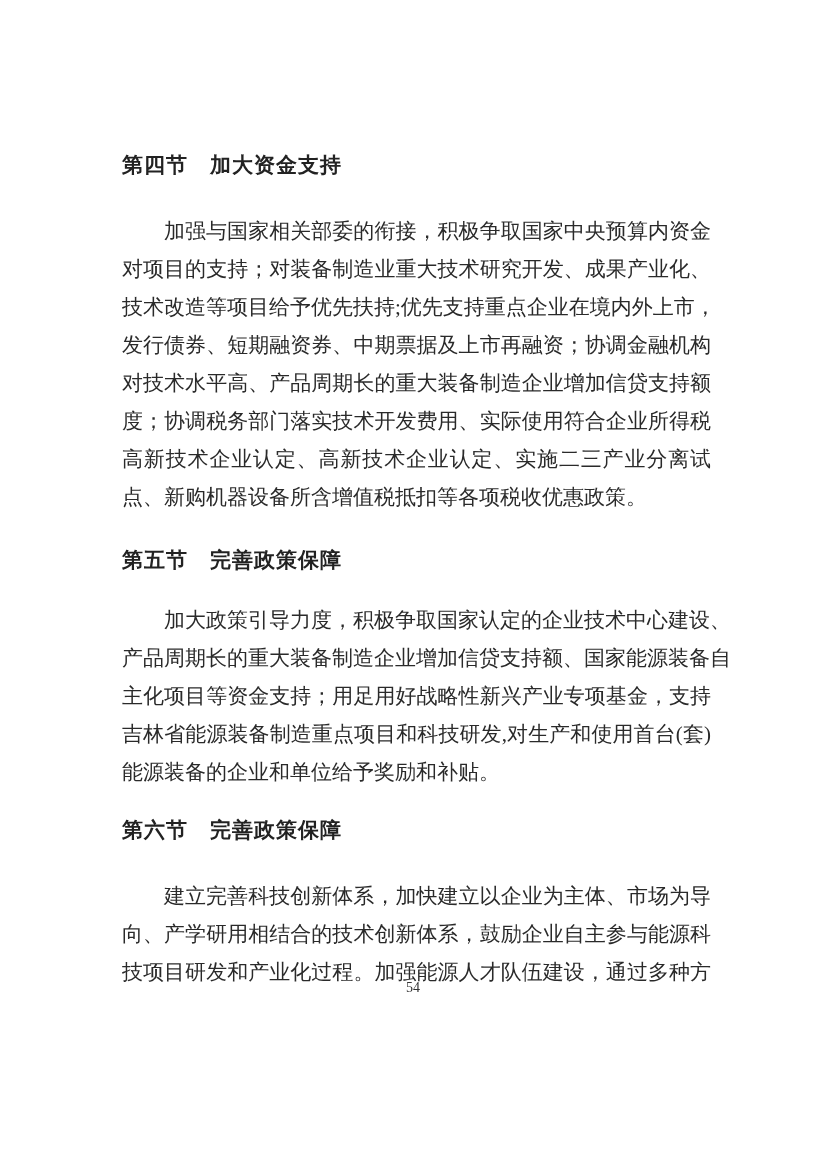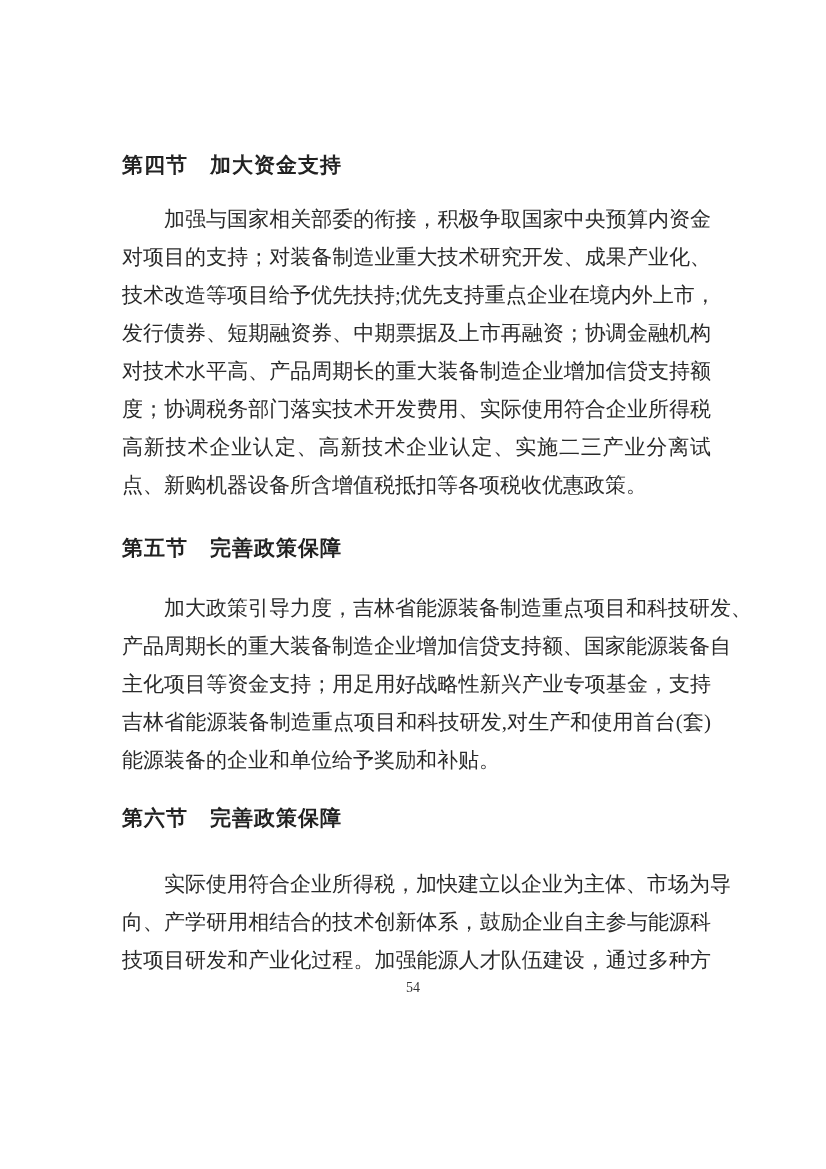--- a/index.html
+++ b/index.html
@@ -21,21 +21,21 @@
     width: 589px;
   }
   .section-heading {
     font-size: 21px;
     line-height: 30px;
     font-weight: bold;
     letter-spacing: 1px;
     color: #222222;
   }
   .paragraph {
-    margin-top: 20px;
+    margin-top: 32px;
   }
   .paragraph.p2 { margin-top: 26px; }
   .paragraph.p3 { margin-top: 32px; }
   .heading-gap-2 { margin-top: 29px; }
   .heading-gap-3 { margin-top: 24px; }
   .body-line {
     font-size: 21px;
     line-height: 38px;
     text-align: justify;
     text-align-last: justify;
@@ -72,30 +72,30 @@
       <div class="body-line">技术改造等项目给予优先扶持;优先支持重点企业在境内外上市，</div>
       <div class="body-line">发行债券、短期融资券、中期票据及上市再融资；协调金融机构</div>
       <div class="body-line">对技术水平高、产品周期长的重大装备制造企业增加信贷支持额</div>
       <div class="body-line">度；协调税务部门落实技术开发费用、实际使用符合企业所得税</div>
       <div class="body-line">高新技术企业认定、高新技术企业认定、实施二三产业分离试</div>
       <div class="body-line last">点、新购机器设备所含增值税抵扣等各项税收优惠政策。</div>
     </div>
 
     <div class="section-heading heading-gap-2">第五节　完善政策保障</div>
     <div class="paragraph p2">
-      <div class="body-line first">加大政策引导力度，吉林省能源装备制造重点项目和科技研发、</div>
+      <div class="body-line first">加大政策引导力度，积极争取国家认定的企业技术中心建设、</div>
       <div class="body-line">产品周期长的重大装备制造企业增加信贷支持额、国家能源装备自</div>
       <div class="body-line">主化项目等资金支持；用足用好战略性新兴产业专项基金，支持</div>
       <div class="body-line">吉林省能源装备制造重点项目和科技研发,对生产和使用首台(套)</div>
       <div class="body-line last">能源装备的企业和单位给予奖励和补贴。</div>
     </div>
 
     <div class="section-heading heading-gap-3">第六节　完善政策保障</div>
     <div class="paragraph p3">
-      <div class="body-line first">实际使用符合企业所得税，加快建立以企业为主体、市场为导</div>
+      <div class="body-line first">建立完善科技创新体系，加快建立以企业为主体、市场为导</div>
       <div class="body-line">向、产学研用相结合的技术创新体系，鼓励企业自主参与能源科</div>
       <div class="body-line">技项目研发和产业化过程。加强能源人才队伍建设，通过多种方</div>
     </div>
 
   </div>
 
   <div class="page-number">54</div>
 </div>
 
 </body></html>

